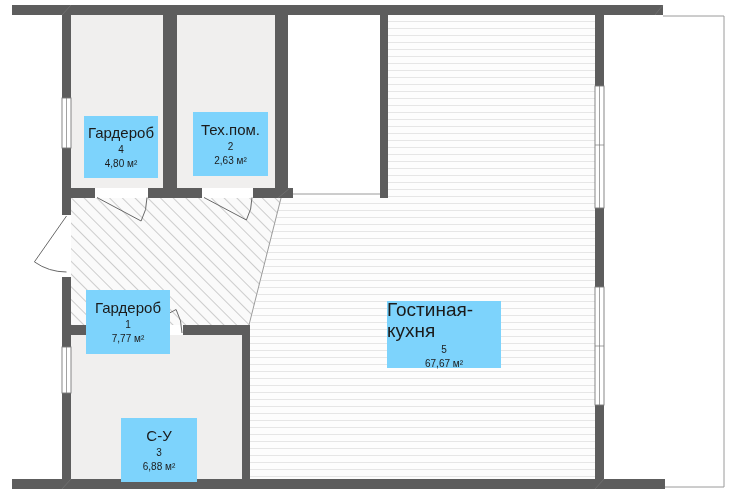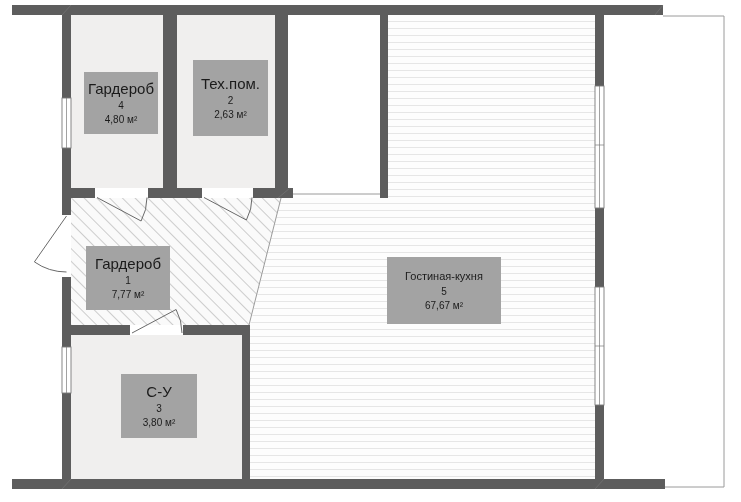--- a/index.html
+++ b/index.html
@@ -21,30 +21,31 @@
   .stripe-line{stroke:var(--stripe-line,#e6e6e6);stroke-width:1;}
   .thin{stroke:var(--thin,#9a9a9a);stroke-width:1;fill:none;}
   .doorline{stroke:var(--door,#6a6a6a);stroke-width:1;fill:none;}
   .gap{fill:#ffffff;}
   .winrect{fill:#ffffff;stroke:var(--window-frame,#7a7a7a);stroke-width:0.9;}
   .winline{stroke:var(--window-frame,#7a7a7a);stroke-width:0.7;}
   .mitre{stroke:#787878;stroke-width:0.6;}
 
   .room-label{
     position:absolute;
-    background:#a3a3a3;
+    background:#7dd3fc;
     display:flex;flex-direction:column;
     align-items:center;justify-content:center;
     gap:3px;
     color:var(--text,#1b1b1b);
     text-align:left;
     line-height:1.1;
+    margin-top:44px;
   }
   .room-label .rname{font-size:15px;}
-  .room-label.big .rname{font-size:11px;}
+  .room-label.big .rname{font-size:19px;}
   .room-label .rnum{font-size:10px;}
   .room-label .rarea{font-size:10px;}
 </style>
 </head>
 <body>
 
 <div class="stage">
 
   <svg width="741" height="502" viewBox="0 0 741 502">
     <defs>
@@ -128,36 +129,36 @@
       <path class="doorline" d="M176.1,309.5 A50,50 0 0 1 182,333"></path>
     </g>
   </svg>
 
   <div class="room-label" style="left:84px;top:72px;width:74px;height:62px;">
     <div class="rname">Гардероб</div>
     <div class="rnum">4</div>
     <div class="rarea">4,80 м²</div>
   </div>
 
-  <div class="room-label" style="left:193px;top:60px;width:75px;height:76px;">
+  <div class="room-label" style="left:193px;top:68px;width:75px;height:64px;">
     <div class="rname">Тех.пом.</div>
     <div class="rnum">2</div>
     <div class="rarea">2,63 м²</div>
   </div>
 
   <div class="room-label" style="left:86px;top:246px;width:84px;height:64px;">
     <div class="rname">Гардероб</div>
     <div class="rnum">1</div>
     <div class="rarea">7,77 м²</div>
   </div>
 
   <div class="room-label" style="left:121px;top:374px;width:76px;height:64px;">
     <div class="rname">С-У</div>
     <div class="rnum">3</div>
-    <div class="rarea">3,80 м²</div>
+    <div class="rarea">6,88 м²</div>
   </div>
 
   <div class="room-label big" style="left:387px;top:257px;width:114px;height:67px;">
     <div class="rname">Гостиная-кухня</div>
     <div class="rnum">5</div>
     <div class="rarea">67,67 м²</div>
   </div>
 
 </div>
 

